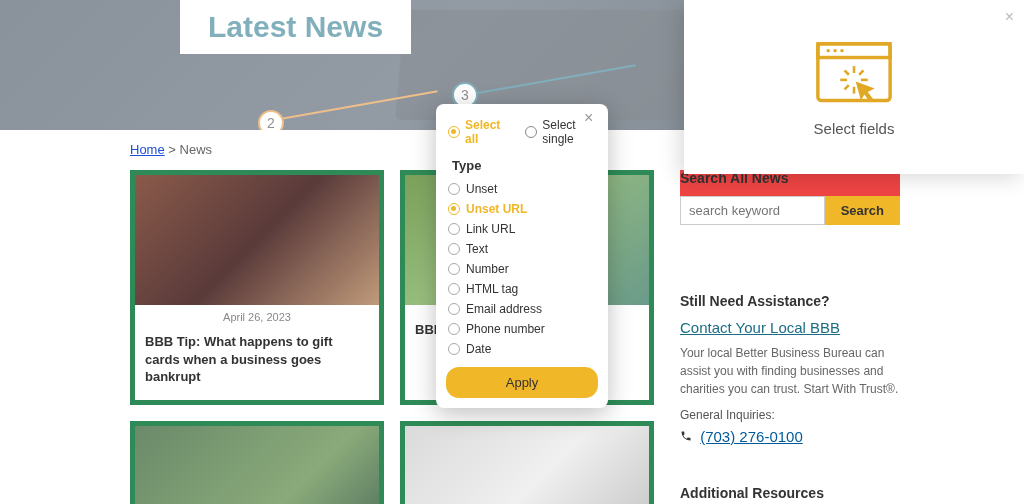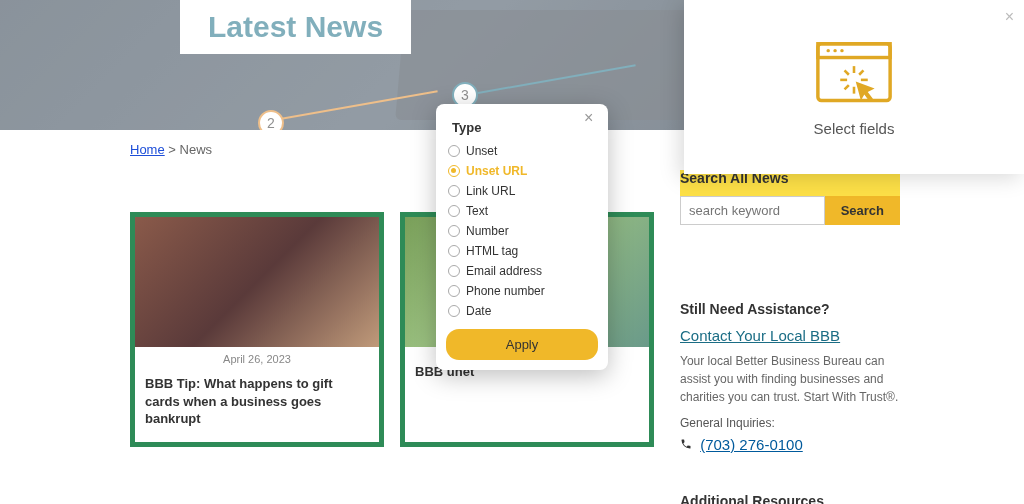--- a/index.html
+++ b/index.html
@@ -14,32 +14,32 @@
 .c3 { left: 452px; top: 82px; border-color: #1b6d85; }
 .line-orange { position: absolute; left: 280px; top: 118px; width: 160px; height: 2px; background: #e08a2a; transform: rotate(-10deg); transform-origin: left; }
 .line-blue { position: absolute; left: 478px; top: 92px; width: 160px; height: 2px; background: #1b6d85; transform: rotate(-10deg); transform-origin: left; }
 
 .dim-overlay { position: absolute; top: 0; left: 0; width: 1024px; height: 504px; background: rgba(255,255,255,0.45); pointer-events: none; }
 
 .breadcrumb { position: absolute; left: 130px; top: 142px; font-size: 13px; color: #666; }
 .breadcrumb a { color: #1d4ed8; }
 
 .cards { position: absolute; left: 130px; top: 170px; width: 530px; display: flex; flex-wrap: wrap; gap: 16px; }
-.card { width: 254px; background: #fff; border: 5px solid #2e8b57; position: relative; margin-top: 42px; }
+.card { width: 254px; background: #fff; border: 5px solid #2e8b57; position: relative; }
 .card-img { width: 100%; height: 130px; }
 .img1 { background: linear-gradient(135deg, #8a5a4a 0%, #5a3a3a 50%, #c09a7a 100%); }
 .img2 { background: linear-gradient(135deg, #7aa05a 0%, #9ac080 40%, #6a9a8a 100%); }
 .img3 { background: linear-gradient(135deg, #6a8a6a 0%, #8aaa7a 60%, #4a6a5a 100%); }
 .img4 { background: linear-gradient(135deg, #dadada 0%, #f0f0f0 50%, #c0c0c0 100%); }
 .card-date { width: 100%; text-align: center; font-size: 11px; color: #888; padding: 6px 0; }
 .card-title { font-size: 13px; font-weight: 700; color: #333; padding: 4px 10px 14px; line-height: 1.35; }
 .card-trunc .card-title { height: 50px; overflow: hidden; }
 
 .sidebar { position: absolute; left: 680px; top: 170px; width: 220px; }
-.side-block { border: 1px solid #ddd; padding: 12px; margin-bottom: 36px; background: #fde047; }
+.side-block { border: 1px solid #ddd; padding: 12px; margin-bottom: 28px; background: #ef4444; }
 .side-h { font-weight: 700; font-size: 14px; color: #333; margin-bottom: 10px; }
 .search-row { display: flex; }
 .search-input { flex: 1; border: 1px solid #ccc; padding: 6px 8px; font-size: 13px; min-width: 0; }
 .search-btn { background: #f0b829; border: none; padding: 6px 16px; font-size: 13px; font-weight: 700; color: #333; }
 .contact-link { color: #1b6d85; font-size: 15px; margin-bottom: 8px; display: block; }
 .side-text { font-size: 12px; color: #666; line-height: 1.5; margin-bottom: 10px; }
 .side-sub { font-size: 12px; color: #555; margin-bottom: 6px; }
 .phone-row { font-size: 15px; color: #333; }
 .phone-row a { color: #005a9c; text-decoration: underline; }
 .phone-icon { display: inline-block; width: 12px; height: 12px; margin-right: 4px; }
@@ -136,20 +136,30 @@
   <div style="height:40px"></div>
 
   <div>
     <div class="side-h" style="margin-bottom:14px;">Additional Resources</div>
 
   </div>
 </div>
 
 <div class="popup">
   <div class="popup-close">×</div>
+  <div class="mode-row">
+    <div class="radio sel">
+      <span class="radio-dot"></span>
+      <span>Select all</span>
+    </div>
+    <div class="radio">
+      <span class="radio-dot"></span>
+      <span>Select single</span>
+    </div>
+  </div>
   <div class="type-h">Type</div>
   <div class="opt-list" id="opt-list">
       <div class="opt">
         <span class="radio-dot"></span>
         <span>Unset</span>
       </div>
       <div class="opt sel">
         <span class="radio-dot"></span>
         <span>Unset URL</span>
       </div>

